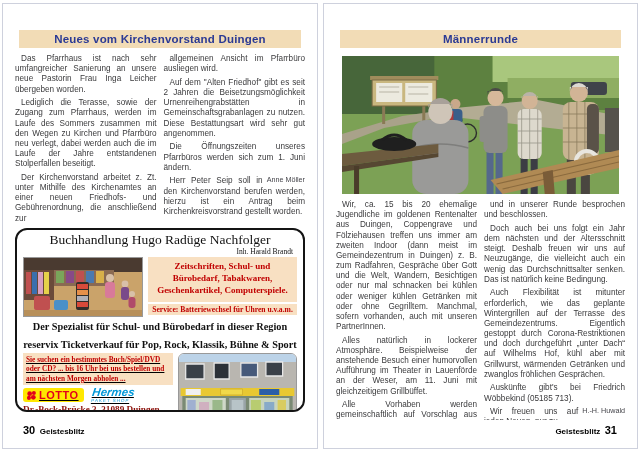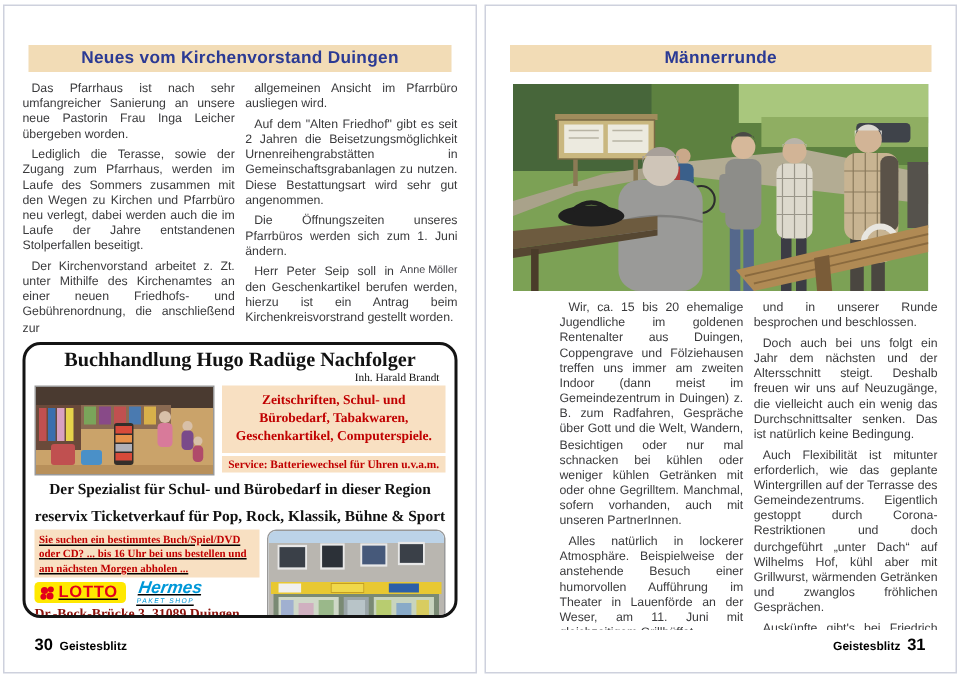--- a/index.html
+++ b/index.html
@@ -3,35 +3,35 @@
 <meta charset="utf-8">
 <style>
   html,body{margin:0;padding:0;background:#fff;}
   .spread{position:relative;width:640px;height:452px;background:#fff;font-family:"Liberation Sans",sans-serif;overflow:hidden;}
   .page{position:absolute;top:3px;height:446px;background:#fff;border:1px solid #ced1dd;box-sizing:border-box;}
   .page-left{left:2px;width:316px;}
   .page-right{left:323px;width:315px;}
   .header-bar{position:absolute;top:26px;left:16px;right:16px;height:18px;background:#f2dcb6;color:#2b3a94;font-weight:bold;font-size:11.5px;text-align:center;line-height:18px;letter-spacing:.2px;}
   .cols{position:absolute;left:12px;right:12px;display:flex;gap:7px;overflow:hidden;}
   .cols-left{top:50px;height:172px;}
-  .cols-right{top:196px;bottom:28px;margin-left:37px;}
+  .cols-right{top:196px;bottom:28px;}
   .col{flex:1;min-width:0;font-size:8.2px;line-height:1.24;color:#3a3a3c;text-align:justify;}
   .col p{margin:0 0 3.5px 0;text-indent:6px;}
   .sig{float:right;font-size:7.2px;color:#44444a;text-indent:0;padding-left:4px;}
   .footer{position:absolute;bottom:10px;color:#000000;font-weight:bold;}
   .footer-left{left:20px;}
   .footer-right{right:20px;text-align:right;}
   .fnum{font-size:11px;}
   .flabel{font-size:8px;}
   
   .photo-frame{position:absolute;top:52px;left:18px;right:18px;height:138px;overflow:hidden;}
   .photo-frame svg{display:block;width:100%;height:100%;}
   
   .ad{position:absolute;top:224px;left:12px;right:12px;height:184px;border:2px solid #141414;border-radius:12px;padding:2px 6px;box-sizing:border-box;font-family:"Liberation Serif",serif;overflow:hidden;background:#fff;}
-  .ad-title{text-align:center;font-weight:bold;font-size:13.5px;color:#111;line-height:15px;}
+  .ad-title{text-align:center;font-weight:normal;font-size:13.5px;color:#111;line-height:15px;}
   .ad-owner{text-align:right;font-weight:normal;font-size:7.5px;color:#111;line-height:9px;padding-right:4px;}
   .ad-row1{display:flex;gap:5px;height:58px;margin-top:1px;}
   .ad-row1 svg{flex:0 0 118px;height:58px;border:1px solid #999;}
   .ad-offer-wrap{flex:1;display:flex;flex-direction:column;gap:2px;}
   .ad-offer{background:#f8e0c2;color:#c00000;font-weight:bold;font-size:9px;text-align:center;line-height:1.35;padding:3px 2px;flex:1;}
   .ad-service{background:#f8e0c2;color:#c00000;font-weight:bold;font-size:7.6px;text-align:center;padding:1px 0;}
   .ad-slogan{text-align:center;font-weight:bold;font-size:10.3px;color:#111;line-height:12px;margin-top:6px;}
   .ad-row2{display:flex;gap:5px;margin-top:2px;height:76px;}
   .ad-left{flex:0 0 150px;display:flex;flex-direction:column;text-decoration:underline;}
   .ad-promo{background:#f8e0c2;color:#c00000;font-weight:bold;font-size:7.3px;line-height:1.3;padding:2px 3px;text-align:left;}
@@ -60,21 +60,21 @@
         <p>Das Pfarrhaus ist nach sehr umfangreicher Sanierung an unsere neue Pastorin Frau Inga Leicher übergeben worden.</p>
         <p>Lediglich die Terasse, sowie der Zugang zum Pfarrhaus, werden im Laufe des Sommers zusammen mit den Wegen zu Kirchen und Pfarrbüro neu verlegt, dabei werden auch die im Laufe der Jahre entstandenen Stolperfallen beseitigt.</p>
         <p>Der Kirchenvorstand arbeitet z. Zt. unter Mithilfe des Kirchenamtes an einer neuen Friedhofs- und Gebührenordnung, die anschließend zur</p>
       </div>
       <div class="col">
         <p>allgemeinen Ansicht im Pfarrbüro ausliegen wird.</p>
         <p>Auf dem "Alten Friedhof" gibt es seit 2 Jahren die Beisetzungsmöglichkeit Urnenreihengrabstätten in Gemeinschaftsgrabanlagen zu nutzen. Diese Bestattungsart wird sehr gut angenommen.</p>
         <p>Die Öffnungszeiten unseres Pfarrbüros werden sich zum 1. Juni ändern.</p>
         <p>
           <span class="sig">Anne Möller</span>
-          <span>Herr Peter Seip soll in den Geschenkartikel berufen werden, hierzu ist ein Antrag beim Kirchenkreisvorstrand gestellt worden.</span>
+          <span>Herr Peter Seip soll in den Kirchenvorstand berufen werden, hierzu ist ein Antrag beim Kirchenkreisvorstrand gestellt worden.</span>
         </p>
       </div>
     </div>
 
     <div class="ad">
       <div class="ad-title">Buchhandlung Hugo Radüge Nachfolger</div>
       <div class="ad-owner">Inh. Harald Brandt</div>
 
       <div class="ad-row1">
         <svg viewBox="0 0 118 58">

